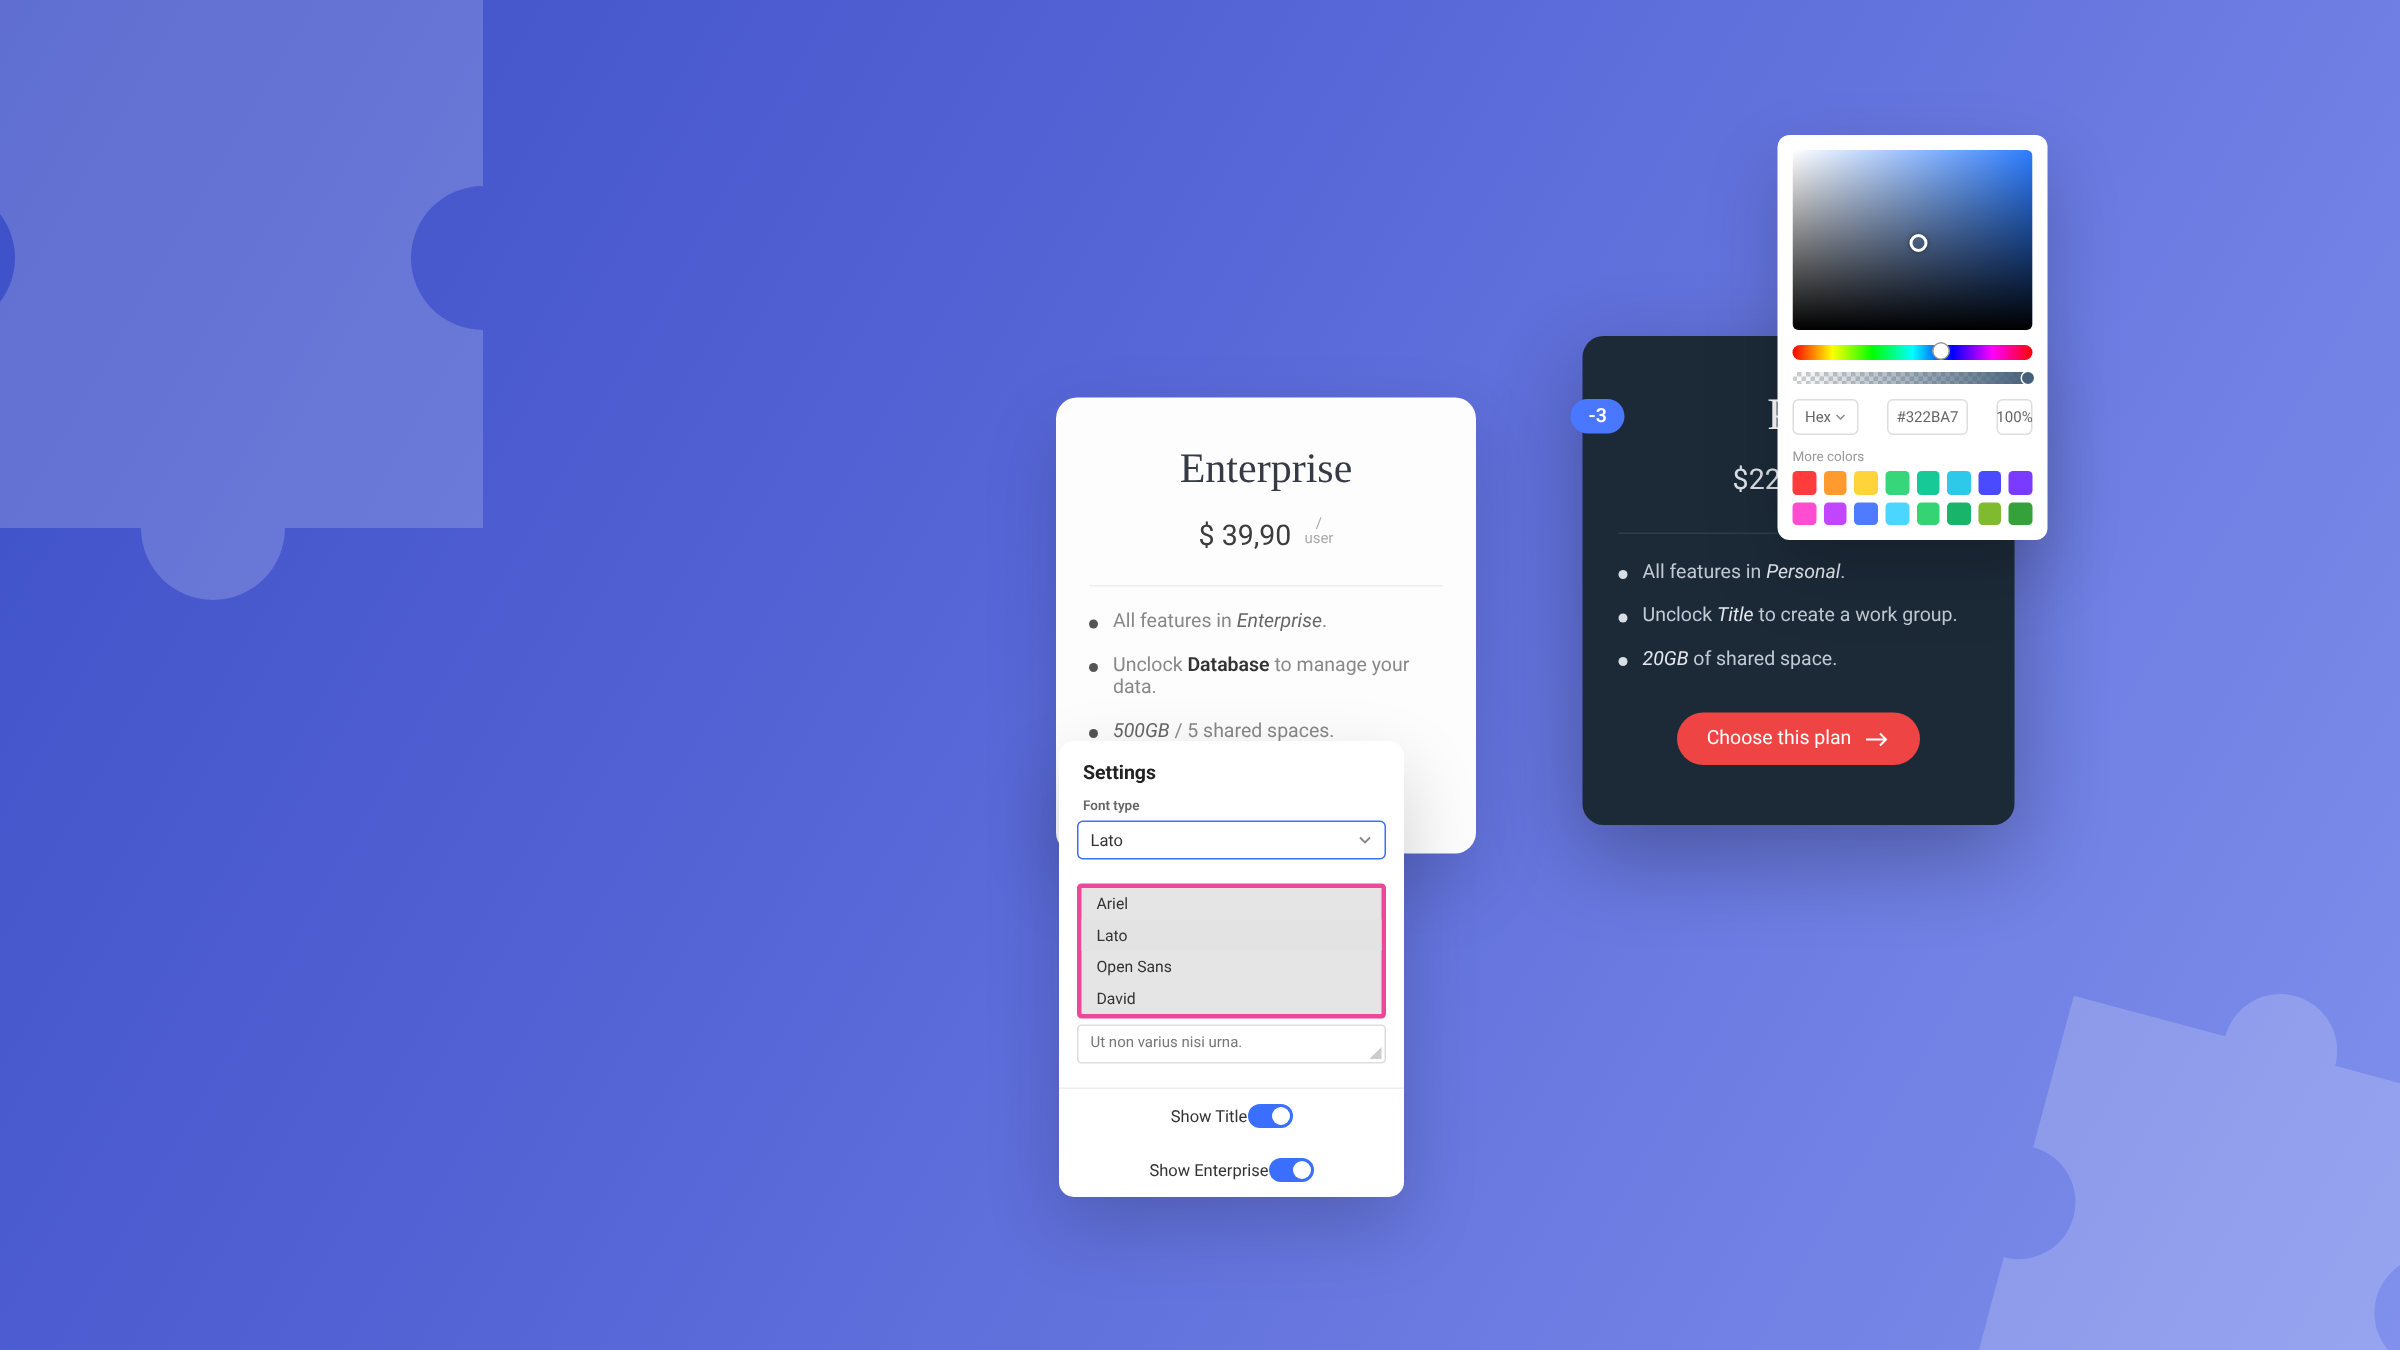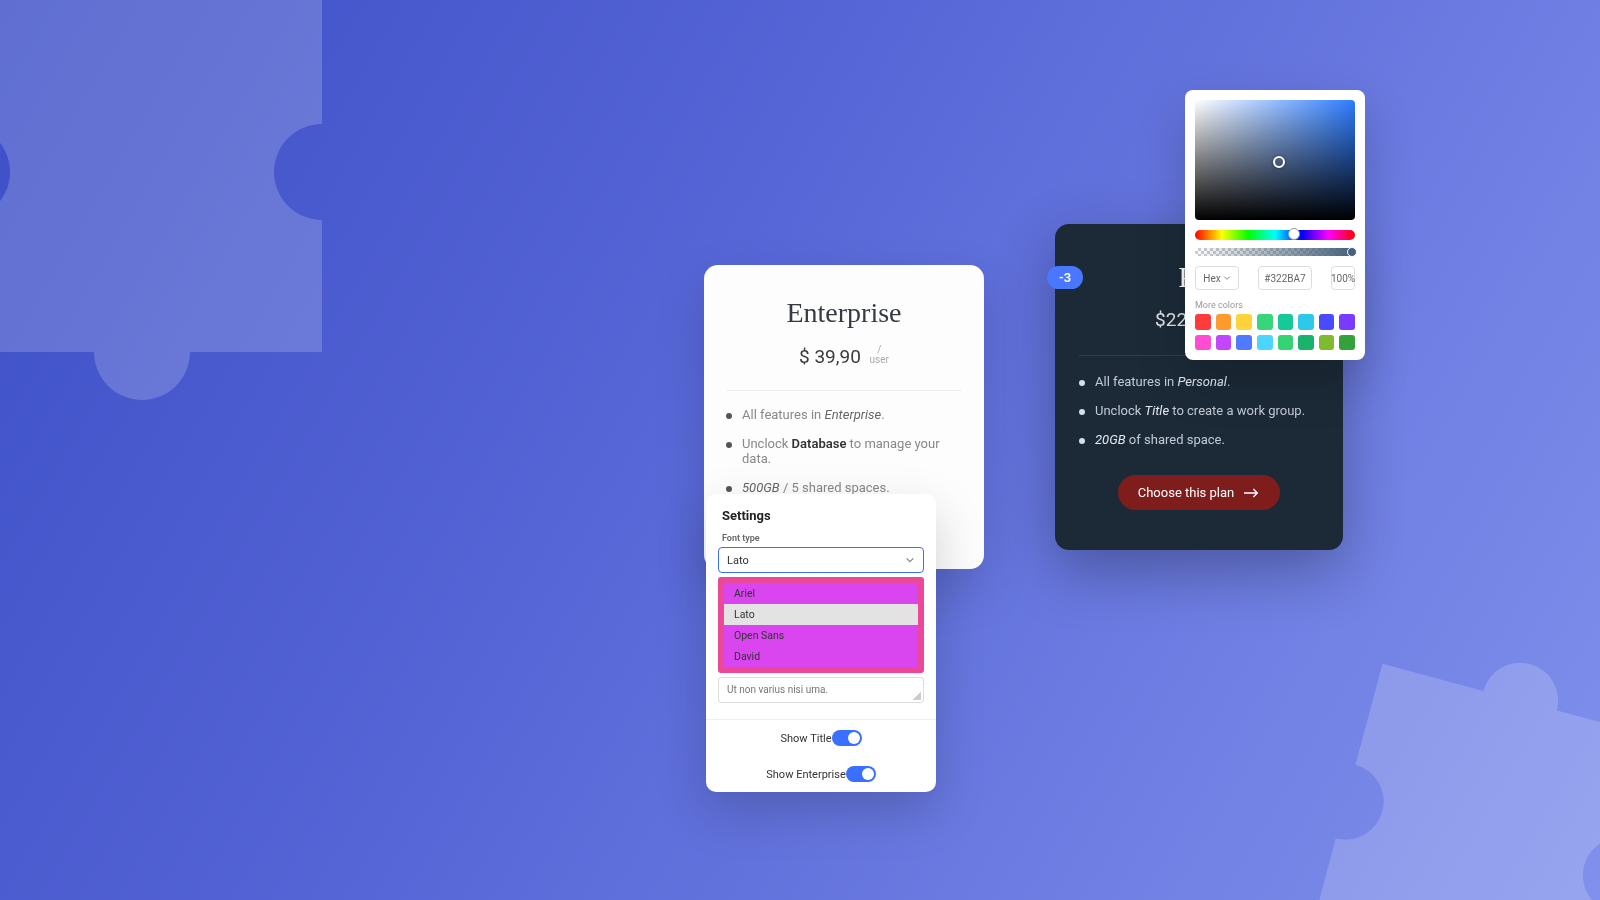--- a/index.html
+++ b/index.html
@@ -25,29 +25,29 @@
   
   .card-dark{position:absolute;left:1055px;top:224px;width:288px;background:#1c2a38;border-radius:14px;box-shadow:0 20px 60px rgba(0,0,0,.3);padding:36px 24px 40px;color:#d8dee6;z-index:1}
   .badge{position:absolute;top:42px;left:-8px;background:#4a77ff;color:#fff;font-size:13px;font-weight:600;padding:4px 12px;border-radius:999px}
   .card-dark .name{text-align:center;font-size:30px;color:#fff;font-family:Georgia,serif;font-weight:400}
   .card-dark .price{text-align:center;margin-top:14px;font-size:19px;color:#dfe4ea}
   .card-dark .per{font-size:10px;color:#8795a7}
   .card-dark hr{border:none;border-top:1px solid #2e3d4d;margin:24px 0 18px}
   .card-dark .feat{color:#c2cad4}
   .card-dark .feat .dot{background:#d8dee6}
   .card-dark .feat em{color:#e4e8ee;font-style:italic}
-  .cta{margin:28px auto 0;display:flex;align-items:center;justify-content:flex-end;gap:10px;background:#7f1d1d;color:#fff;border:none;border-radius:999px;padding:10px 20px;font-size:13px;cursor:pointer}
+  .cta{margin:28px auto 0;display:flex;align-items:center;justify-content:flex-end;gap:10px;background:#ef4444;color:#fff;border:none;border-radius:999px;padding:10px 20px;font-size:13px;cursor:pointer}
   .cta svg{width:16px;height:12px}
   
   .settings{position:absolute;left:706px;top:494px;width:230px;background:#fff;border-radius:10px;box-shadow:0 20px 50px rgba(0,0,0,.18);z-index:3;font-size:12px;color:#222}
   .settings .hdr{font-weight:700;font-size:13px;padding:14px 16px 10px}
   .settings .lbl{font-size:9px;color:#666;font-weight:600;padding:0 16px 4px}
   .sel{margin:0 12px;border:1px solid #3a6fff;border-radius:4px;height:26px;display:flex;align-items:center;justify-content:space-between;padding:0 8px;font-size:11px;color:#333;cursor:pointer}
   .chev{width:10px;height:10px;color:#888}
-  .optbox{margin:4px 12px 0;border:6px solid #ec4899;border-radius:3px;background:#d946ef;font-size:10.5px}
+  .optbox{margin:16px 12px 0;border:3px solid #ec4899;border-radius:3px;background:#e5e5e5;font-size:10.5px}
   .optbox .opt{padding:4px 10px;cursor:pointer;color:#333}
   .optbox .opt.sel-opt{background:#e3e3e3}
   .txtarea{margin:4px 12px 0;border:1px solid #ddd;border-radius:3px;padding:6px 8px;font-size:10px;color:#777;background:#fff;height:26px;position:relative}
   .txtarea::after{content:"";position:absolute;right:2px;bottom:2px;width:8px;height:8px;background:linear-gradient(135deg,transparent 50%,#ccc 50%)}
   .settings hr{border:none;border-top:1px solid #eee;margin:16px 0 0}
   .row{display:flex;align-items:center;justify-content:center;padding:10px 16px;font-size:11px;color:#333}
   .tog{width:30px;height:16px;border-radius:999px;background:#3a6fff;position:relative;cursor:pointer}
   .tog::after{content:"";position:absolute;right:2px;top:2px;width:12px;height:12px;border-radius:50%;background:#fff}
   
   .picker{position:absolute;left:1185px;top:90px;width:180px;background:#fff;border-radius:8px;box-shadow:0 20px 50px rgba(0,0,0,.2);padding:10px;z-index:4}

